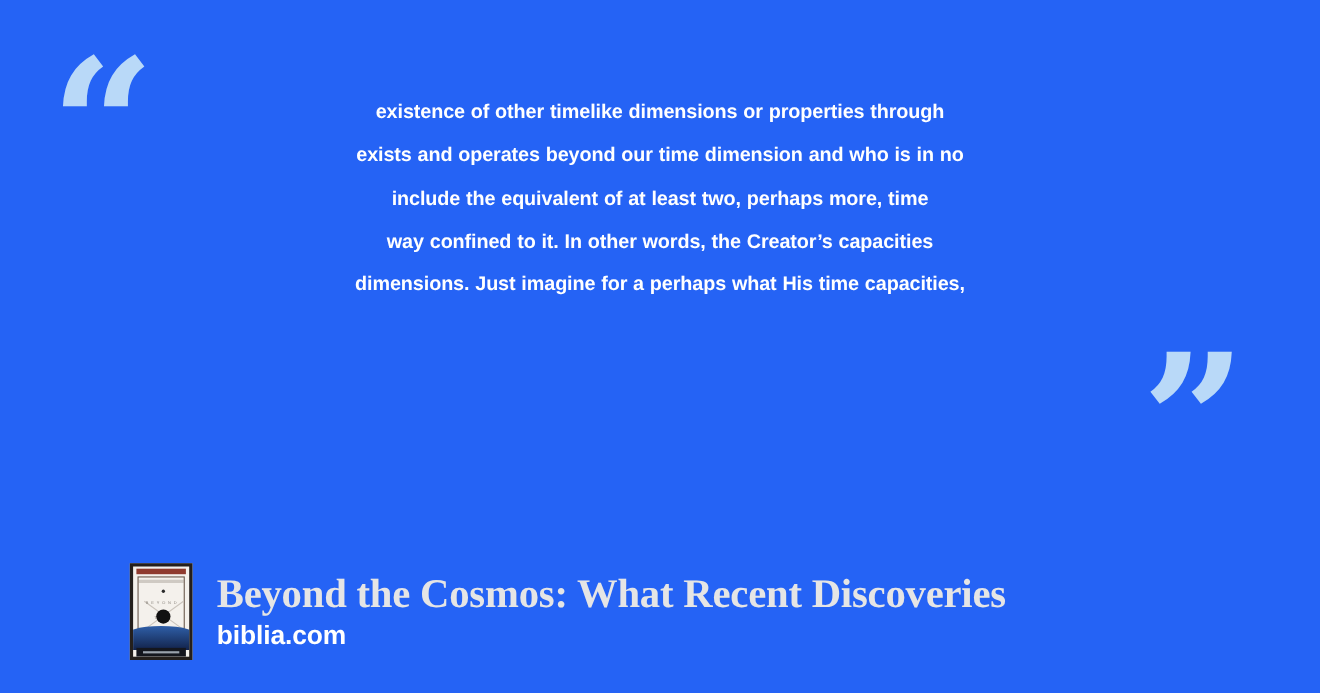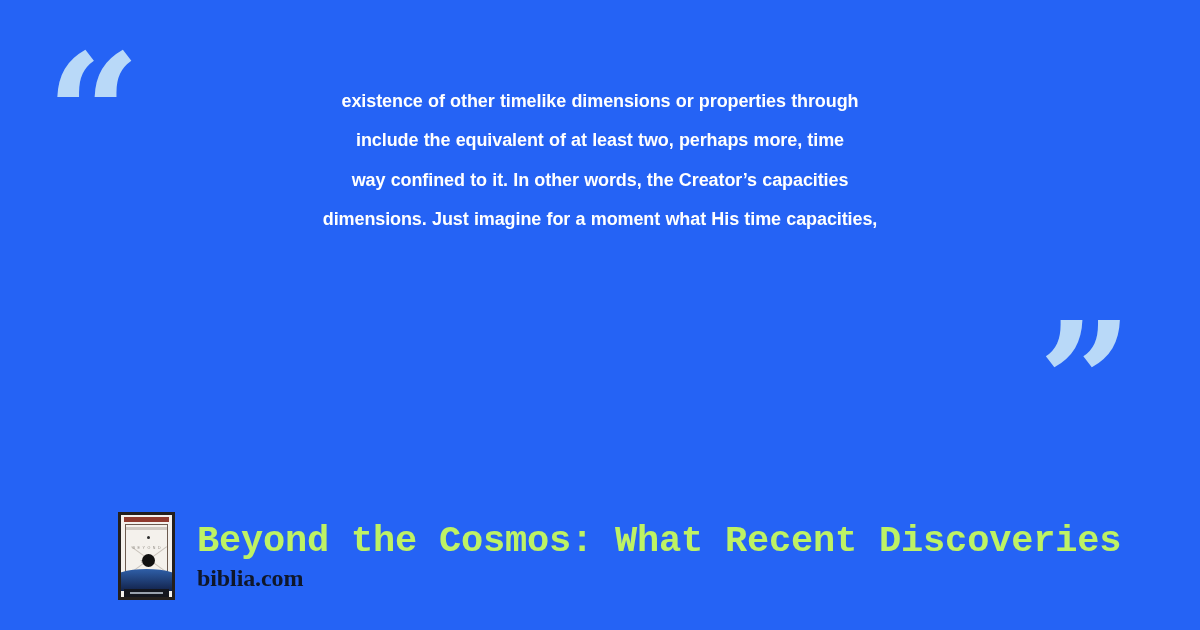--- a/index.html
+++ b/index.html
@@ -199,53 +199,54 @@
     background: #9aa2ad;
   }
 
   .footer-text {
     margin-left: 22px;
     display: flex;
     flex-direction: column;
     justify-content: center;
   }
   .book-title {
-    color: #bef264;
-    font-family: Liberation Mono, monospace;
+    color: #e5e5e5;
+    font-family: Liberation Serif, serif;
     font-weight: 700;
     font-size: 37px;
     line-height: 42px;
     letter-spacing: -0.2px;
     white-space: nowrap;
   }
   .site-name {
     margin-top: 2px;
-    color: #0f172a;
-    font-family: Liberation Serif, serif;
+    color: #ffffff;
+    font-family: Liberation Sans, sans-serif;
     font-weight: 700;
     font-size: 24px;
     line-height: 28px;
     letter-spacing: -0.1px;
     white-space: nowrap;
   }
 </style>
 </head>
 <body>
 
 <div class="card">
 
   <div class="quote-area">
 
     <div class="quote-mark quote-open">“</div>
 
     <div class="quote-text">
       <span class="qline">existence of other timelike dimensions or properties through</span>
+      <span class="qline">exists and operates beyond our time dimension and who is in no</span>
       <span class="qline">include the equivalent of at least two, perhaps more, time</span>
       <span class="qline">way confined to it. In other words, the Creator’s capacities</span>
-      <span class="qline">dimensions. Just imagine for a moment what His time capacities,</span>
+      <span class="qline">dimensions. Just imagine for a perhaps what His time capacities,</span>
     </div>
 
     <div class="quote-mark quote-close">”</div>
   </div>
 
   <div class="footer">
 
     <div class="cover">
       <div class="cover-topband"></div>
       <div class="cover-topline"></div>

